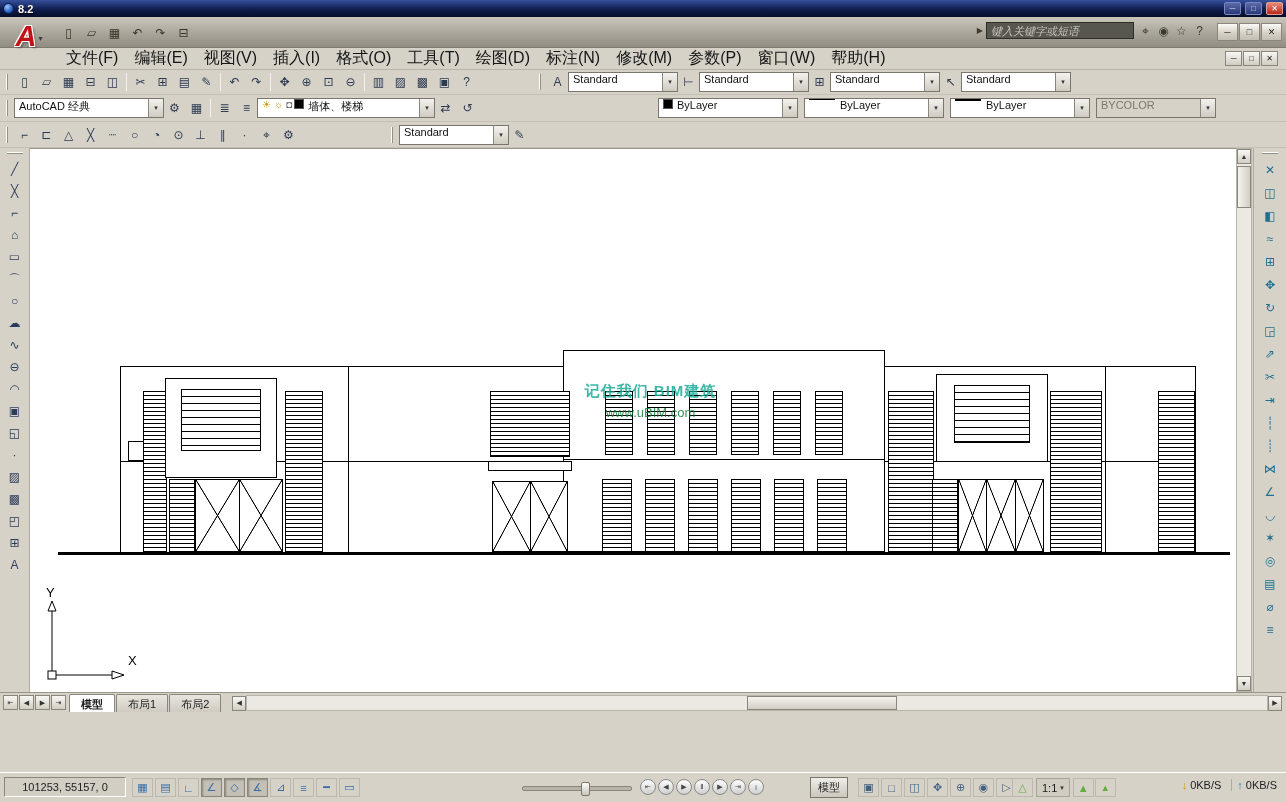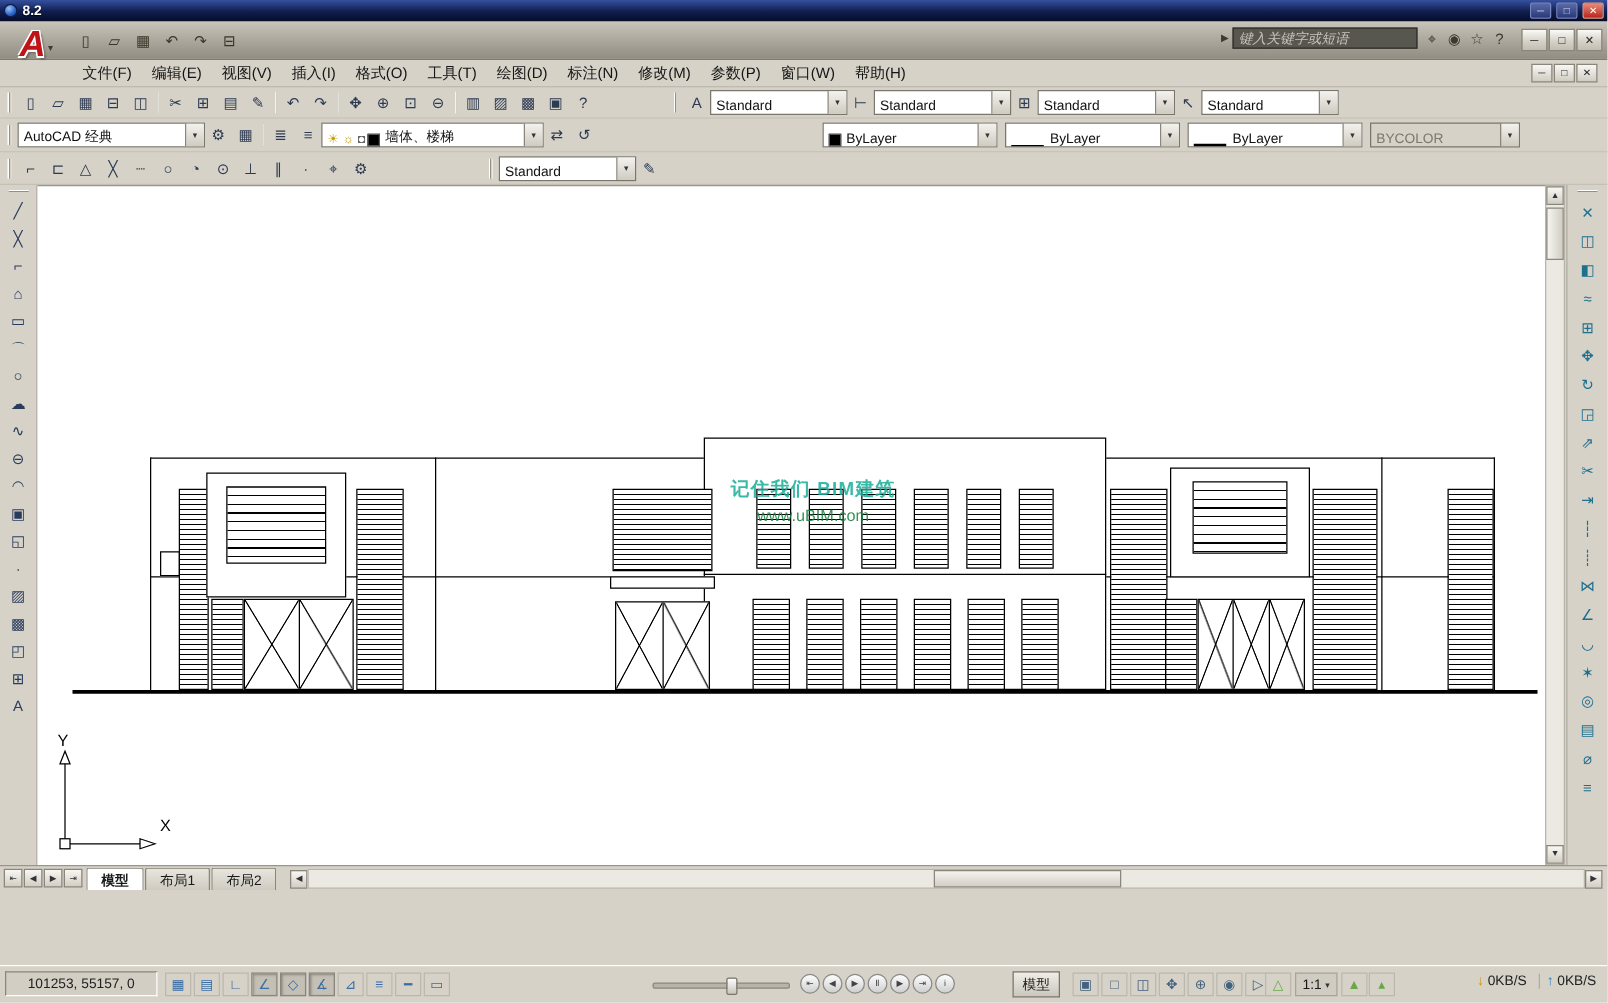--- a/index.html
+++ b/index.html
@@ -26,34 +26,34 @@
   #infocenter{position:absolute;right:78px;top:5px;display:flex;align-items:center;gap:3px}
   .ic-arrow{font-size:8px;color:#3c3a32}
   .ic-input{width:148px;height:17px;background:#57564f;border:1px solid #2e2d28;color:#ddd;font-size:11px;font-style:italic;padding:0 4px;font-family:inherit}
   .ic-input::placeholder{color:#c6c4b8;font-style:italic}
   #infocenter .tbtn{min-width:17px;height:17px;color:#3c3a30}
   #titlebar .win-controls{position:absolute;right:4px;top:6px;display:flex;gap:1px}
   .wbtn{width:21px;height:18px;background:linear-gradient(#fbfaf7,#d6d2c8 55%,#c2beb4);border:1px solid #8a867c;font-size:9px;display:flex;align-items:center;justify-content:center;color:#2a2a2a}
 
   
   #menubar{position:absolute;left:0;top:48px;width:1286px;height:22px;background:#d6d2c8;display:flex;align-items:center;padding-left:58px;border-bottom:1px solid #b8b4aa}
-  .menu-item{padding:2px 8px;font-size:12px;color:#151515;white-space:nowrap}
+  .menu-item{padding:2px 8px;font-size:16px;color:#151515;white-space:nowrap}
   .doc-controls{margin-left:auto;display:flex;gap:1px;margin-right:4px}
   .doc-btn{width:17px;height:15px;background:linear-gradient(#f8f7f4,#d0ccc2);border:1px solid #8a867c;font-size:8px;display:flex;align-items:center;justify-content:center}
 
   
   .toolrow{position:absolute;left:0;width:1286px;background:#d6d2c8;display:flex;align-items:center;padding:0 4px;border-bottom:1px solid #c4c0b6}
   #row1{top:70px;height:25px}
   #row2{top:95px;height:27px}
   #row3{top:122px;height:26px}
   .grip{width:3px;height:16px;margin:0 5px 0 2px;background:repeating-linear-gradient(90deg,#fff 0 1px,#938f85 1px 2px,#d6d2c8 2px 3px)}
   .tbtn{min-width:21px;height:21px;display:flex;align-items:center;justify-content:center;font-size:12px;color:#2c3a52;border:1px solid transparent;background:transparent}
   .sep{width:1px;height:18px;background:#9a968c;border-right:1px solid #f4f2ee;margin:0 3px}
   .iconstrip{display:flex;align-items:center;gap:1px}
-  .combo{display:inline-flex;align-items:flex-end;height:20px;background:#fff;border:1px solid #7a766c;font-size:11px;padding:0 18px 0 4px;position:relative;white-space:nowrap;color:#111}
+  .combo{display:inline-flex;align-items:flex-start;height:20px;background:#fff;border:1px solid #7a766c;font-size:11px;padding:0 18px 0 4px;position:relative;white-space:nowrap;color:#111}
   .combo .dd{position:absolute;right:0;top:0;bottom:0;width:15px;background:linear-gradient(#f4f2ee,#cfcbc1);border-left:1px solid #8a867c;display:flex;align-items:center;justify-content:center;font-size:7px;color:#333}
   .combo.disabled{background:#d6d2c8;color:#7c786e}
   .w110{width:110px}.w150{width:150px}.w178{width:178px}.w140{width:140px}.w112{width:120px}
   .chip{width:10px;height:10px;background:#000;border:1px solid #555;margin-right:4px;flex:none}
   .ltline{width:26px;border-top:1px solid #000;margin-right:5px;flex:none}
   .ltline.heavy{border-top-width:2px}
   .layer-ico{font-size:10px;margin-right:2px}
   .layer-combo .layer-ico:nth-of-type(1){color:#c8a000}
   .layer-combo .layer-ico:nth-of-type(2){color:#b89000}
   .layer-combo .layer-ico:nth-of-type(3){color:#666}

